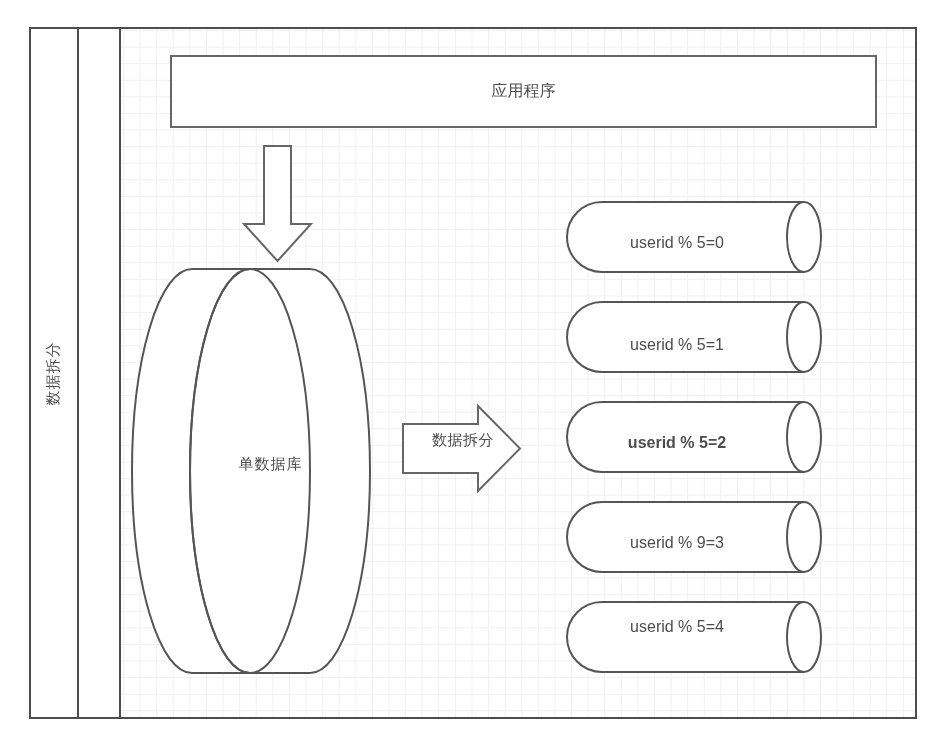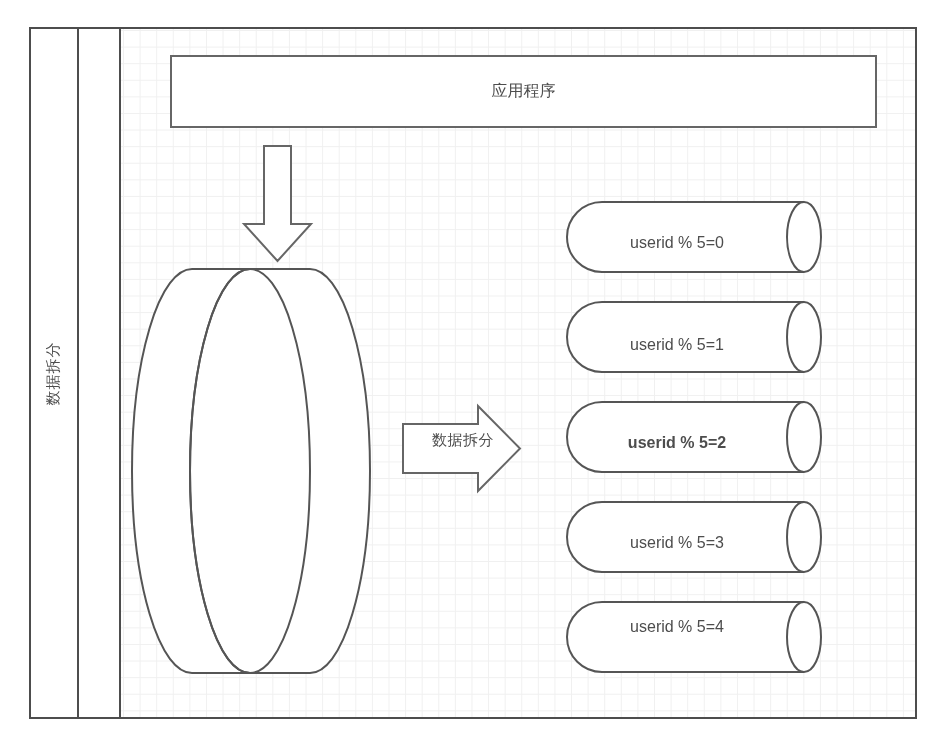--- a/index.html
+++ b/index.html
@@ -184,22 +184,23 @@
           <path d="M 602 602 L 804 602 A 17 35 0 0 1 804 672 L 602 672 A 35 35 0 0 1 602 602 Z" fill="#ffffff" stroke="#555555" stroke-width="2"></path>
           <path d="M 804 602 A 17 35 0 0 0 804 672" fill="#ffffff" stroke="#555555" stroke-width="2"></path>
         </g>
 
       </g>
     </svg>
   </div>
 
   <div class="lbl app-title">应用程序</div>
 
+  <div class="lbl db-title">单数据库</div>
 
   <div class="lbl split-title">数据拆分</div>
 
   <div class="lbl shard-lbl" style="top:202px;">userid % 5=0</div>
   <div class="lbl shard-lbl" style="top:292px;margin-top:12px;">userid % 5=1</div>
   <div class="lbl shard-lbl" style="top:402px;font-weight:bold;">userid % 5=2</div>
-  <div class="lbl shard-lbl" style="top:502px;">userid % 5=3</div>
+  <div class="lbl shard-lbl" style="top:502px;">userid % 9=3</div>
   <div class="lbl shard-lbl" style="top:586px;">userid % 5=4</div>
 
 </div>
 
 </body></html>

